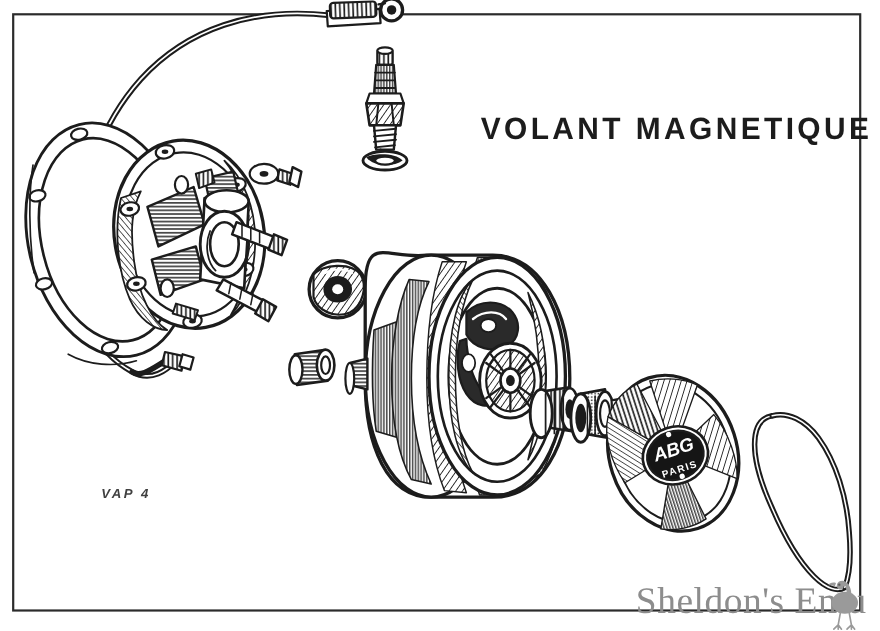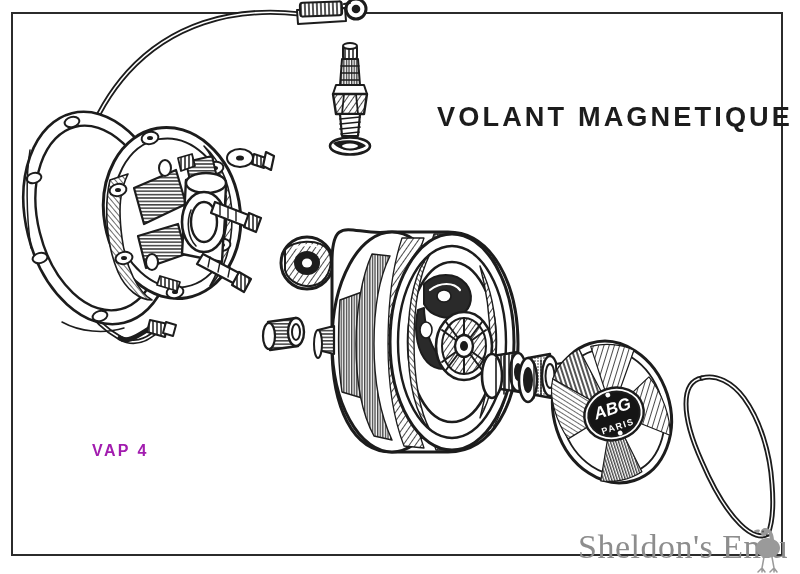--- a/index.html
+++ b/index.html
@@ -5,22 +5,22 @@
   html,body{margin:0;padding:0;background:#ffffff;}
   body{width:800px;height:574px;overflow:hidden;
        font-family:"Liberation Sans",sans-serif;-webkit-font-smoothing:antialiased;}
   #page{position:relative;width:800px;height:574px;background:#ffffff;}
   #frame{position:absolute;left:11px;top:12px;width:772px;height:544px;
          border:2px solid #2b2b2b;box-sizing:border-box;}
   .art{position:absolute;left:0;top:0;width:800px;height:574px;}
   #title{position:absolute;left:437px;top:101px;font-size:28px;font-weight:bold;
          letter-spacing:3.2px;color:#1c1c1c;white-space:nowrap;
          font-family:"Liberation Sans",sans-serif;transform:scaleX(.97);transform-origin:left center;}
-  #model{position:absolute;left:92px;top:442px;font-size:16px;font-weight:bold;
-         letter-spacing:2.4px;color:#a21caf;white-space:nowrap;}
+  #model{position:absolute;left:92px;top:442px;font-size:12px;font-weight:bold;
+         letter-spacing:2.4px;color:#404040;white-space:nowrap;font-style:italic;}
   #watermark{position:absolute;left:578px;top:528px;font-size:34px;color:#8d8d8d;
              font-family:"Liberation Serif",serif;white-space:nowrap;letter-spacing:.5px;}
   #emu{position:absolute;left:748px;top:527px;width:44px;height:46px;}
 </style>
 </head>
 <body>
 
 <div id="page">
 
   <div id="frame"></div>

